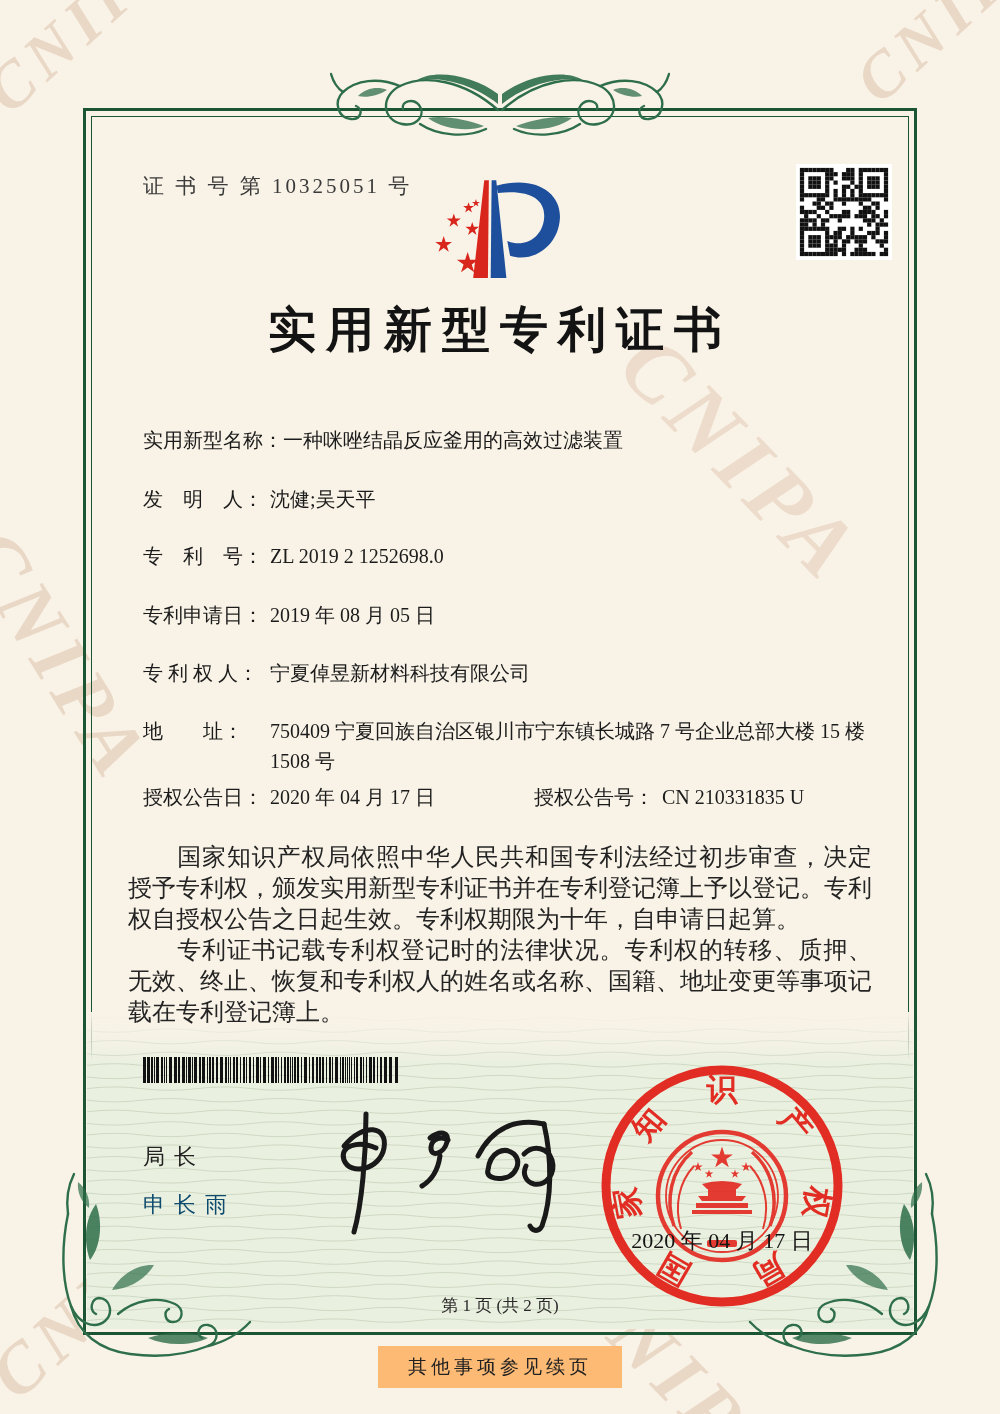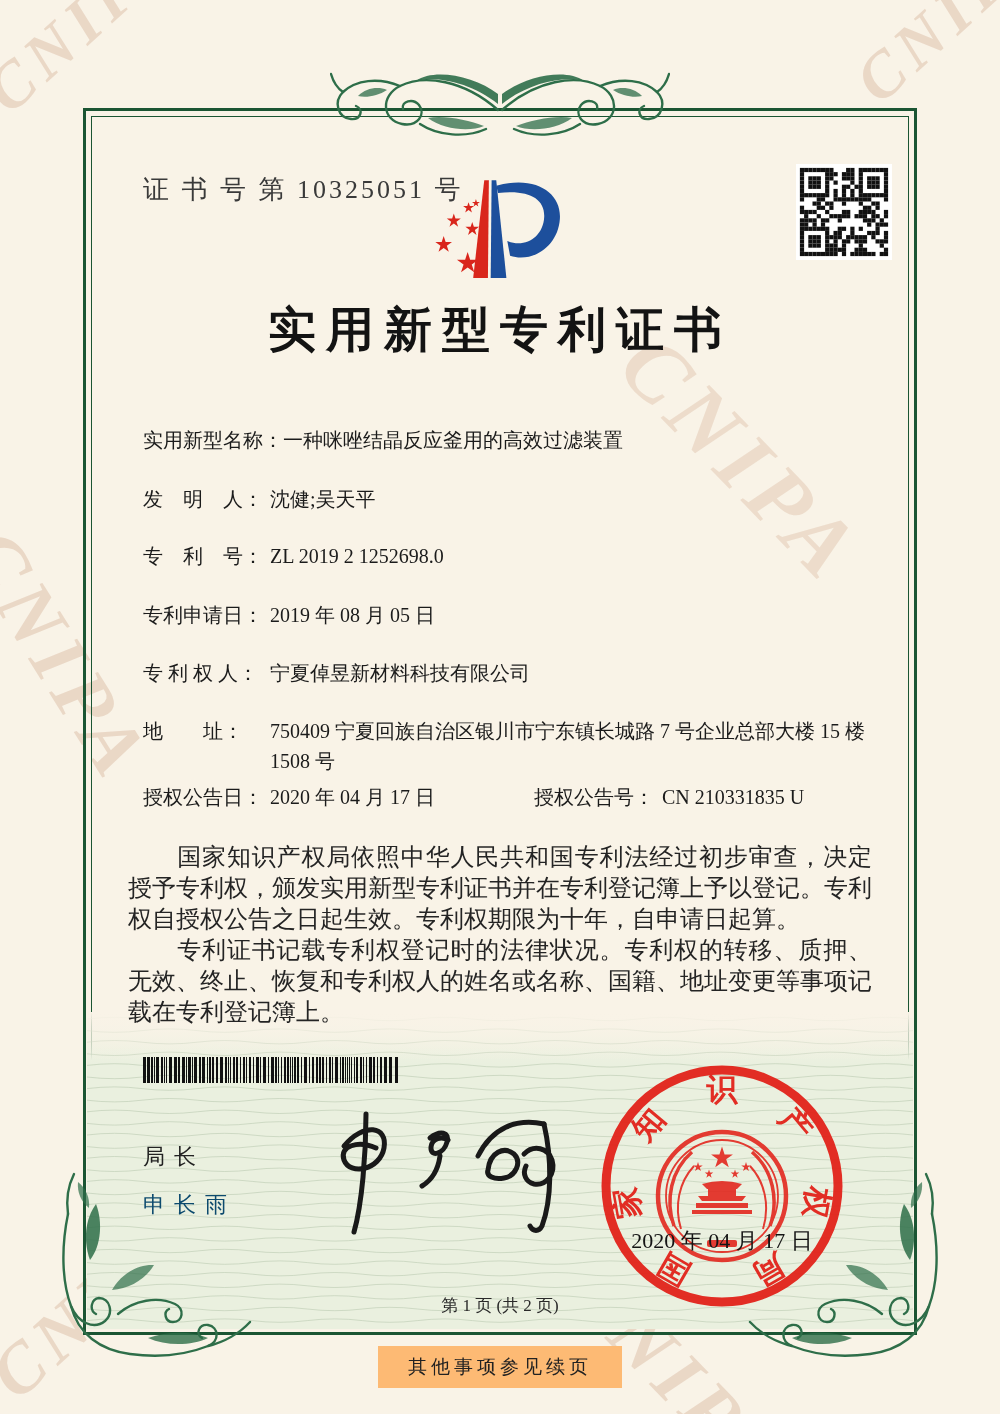--- a/index.html
+++ b/index.html
@@ -23,21 +23,21 @@
   .frame-outer{position:absolute;left:83px;top:108px;width:828px;height:1221px;
     border:3px solid #1b5533;z-index:1;}
   .frame-inner{position:absolute;left:91px;top:116px;width:816px;height:1209px;
     border:1px solid #1b5533;z-index:1;}
   
   .orn{position:absolute;z-index:4;}
   .orn-top{left:330px;top:60px;width:340px;height:88px;}
   .orn-bl{left:52px;top:1158px;width:212px;height:212px;}
   .orn-br{left:736px;top:1158px;width:212px;height:212px;}
   
-  .cert-no{position:absolute;left:143px;top:172px;font-size:26px;letter-spacing:3px;
+  .cert-no{position:absolute;left:143px;top:172px;font-size:21px;letter-spacing:3px;
     color:#3a3a3a;z-index:5;}
   .logo{position:absolute;left:416px;top:158px;width:166px;height:132px;z-index:5;}
   .qr{position:absolute;left:796px;top:164px;width:96px;height:96px;z-index:5;}
   .title{position:absolute;left:0;width:100%;top:298px;text-align:center;
     font-size:48px;font-weight:bold;letter-spacing:10px;color:#131313;z-index:5;}
   
   .row{position:absolute;left:143px;width:722px;display:flex;font-size:20px;
     line-height:30px;color:#1b1b1b;z-index:5;}
   .lbl{flex:0 0 127px;white-space:pre;}
   .val{flex:1;}

